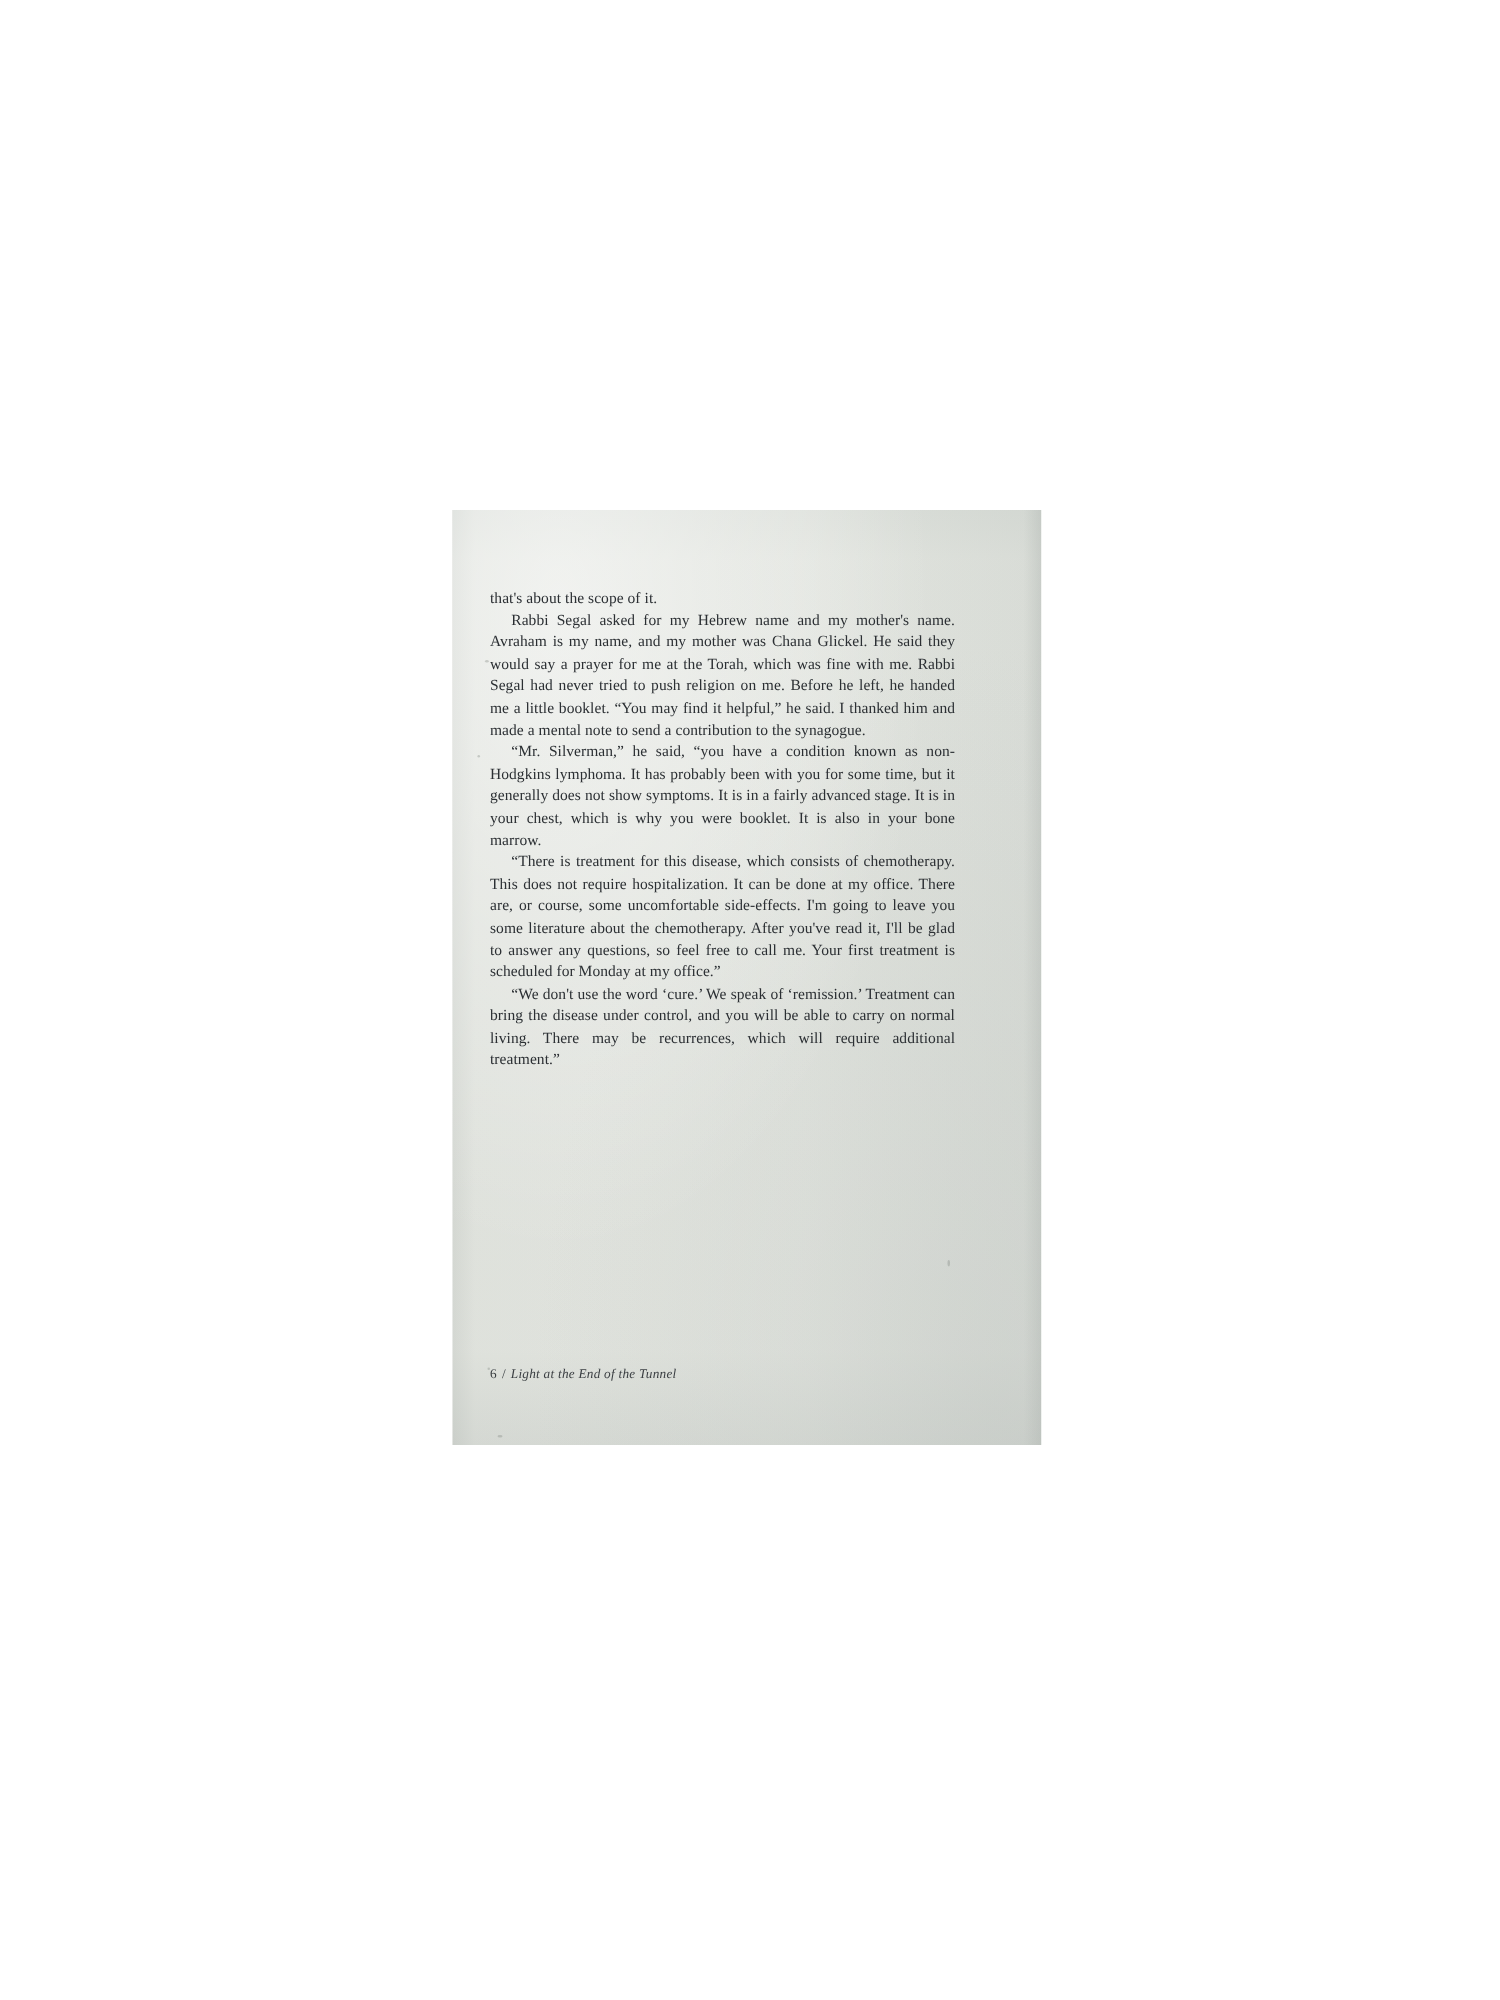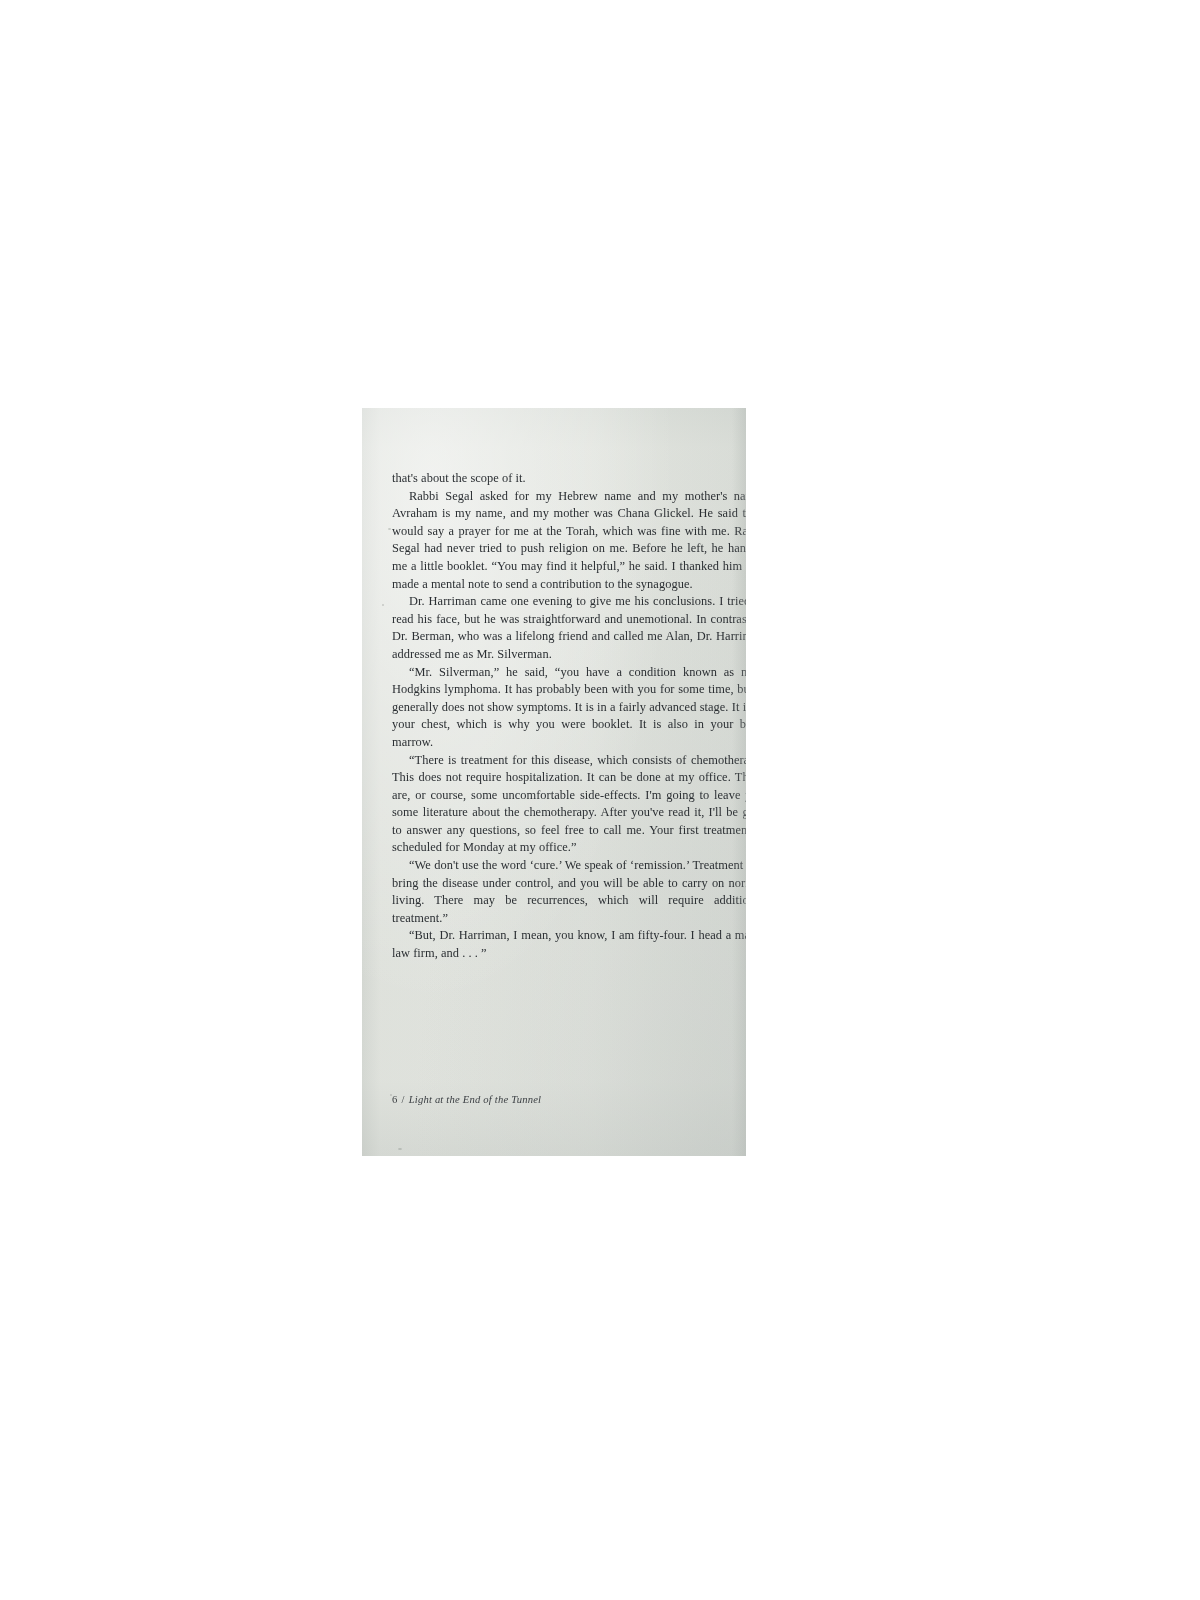--- a/index.html
+++ b/index.html
@@ -12,21 +12,21 @@
     height: 1600px;
     position: relative;
     font-family: "Liberation Serif", serif;
   }
 
   
   #page-scan {
     position: absolute;
     left: 362px;
     top: 408px;
-    width: 384px;
+    width: 471px;
     height: 748px;
     background: #f3f4f2;
     background-image:
       linear-gradient(to right, #e8eae8 0px, #f4f5f3 18px, #f6f7f5 60%, #eceeec 100%),
       linear-gradient(to bottom, #eff1ef 0px, #f5f6f4 40px, #f4f5f3 90%, #e9ebe9 100%);
     background-blend-mode: multiply;
     box-shadow: 0 0 0 0 rgba(0,0,0,0);
     overflow: hidden;
   }
 
@@ -101,24 +101,22 @@
 
   <span class="speckle" style="left:26px; top:120px; width:3px; height:2px;"></span>
   <span class="speckle" style="left:20px; top:196px; width:2px; height:2px;"></span>
   <span class="speckle" style="left:28px; top:686px; width:2px; height:2px;"></span>
   <span class="speckle" style="left:396px; top:600px; width:2px; height:5px;"></span>
   <span class="speckle" style="left:36px; top:740px; width:4px; height:2px;"></span>
 
   <div id="text-block">
     <p class="body-para no-indent">that's about the scope of it.</p>
     <p class="body-para">Rabbi Segal asked for my Hebrew name and my mother's name. Avraham is my name, and my mother was Chana Glickel. He said they would say a prayer for me at the Torah, which was fine with me. Rabbi Segal had never tried to push religion on me. Before he left, he handed me a little booklet. “You may find it helpful,” he said. I thanked him and made a mental note to send a contribution to the synagogue.</p>
-    <p class="body-para">Dr. Harriman came one evening to give me his conclusions. I tried to read his face, but he was straightforward and unemotional. In contrast to Dr. Berman, who was a lifelong friend and called me Alan, Dr. Harriman addressed me as Mr. Silverman.</p>
     <p class="body-para">“Mr. Silverman,” he said, “you have a condition known as non-Hodgkins lymphoma. It has probably been with you for some time, but it generally does not show symptoms. It is in a fairly advanced stage. It is in your chest, which is why you were booklet. It is also in your bone marrow.</p>
     <p class="body-para">“There is treatment for this disease, which consists of chemotherapy. This does not require hospitalization. It can be done at my office. There are, or course, some uncomfortable side-effects. I'm going to leave you some literature about the chemotherapy. After you've read it, I'll be glad to answer any questions, so feel free to call me. Your first treatment is scheduled for Monday at my office.”</p>
     <p class="body-para">“We don't use the word ‘cure.’ We speak of ‘remission.’ Treatment can bring the disease under control, and you will be able to carry on normal living. There may be recurrences, which will require additional treatment.”</p>
-    <p class="body-para">“But, Dr. Harriman, I mean, you know, I am fifty-four. I head a major law firm, and . . . ”</p>
   </div>
 
   <div id="folio">
     <span class="num">6</span><span class="sep">/</span><span class="title">Light at the End of the Tunnel</span>
   </div>
 
 </div>
 
 </body></html>

